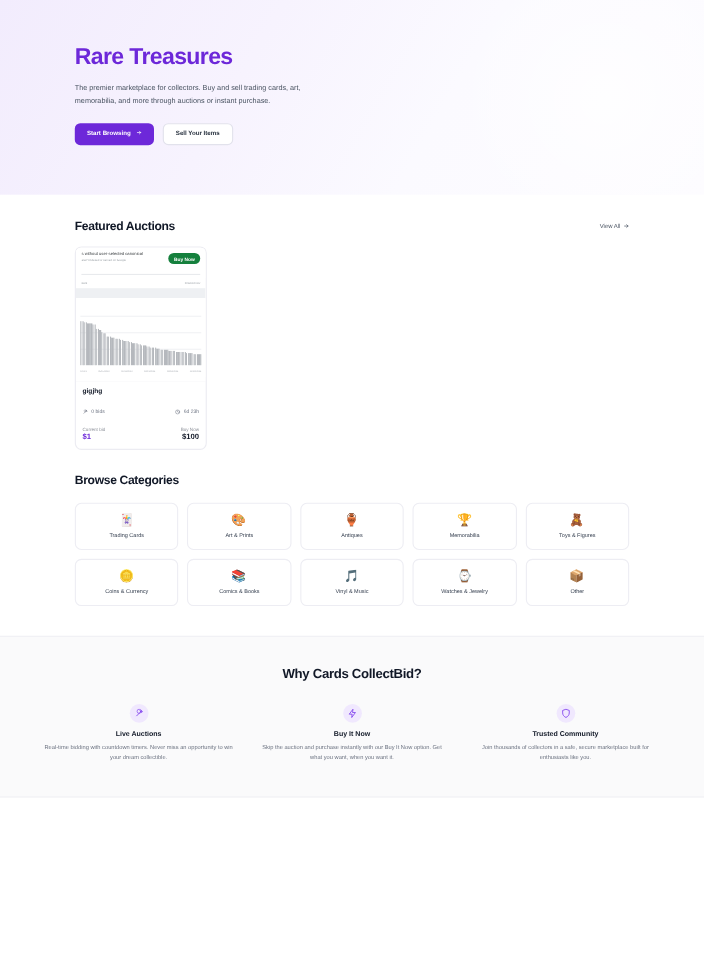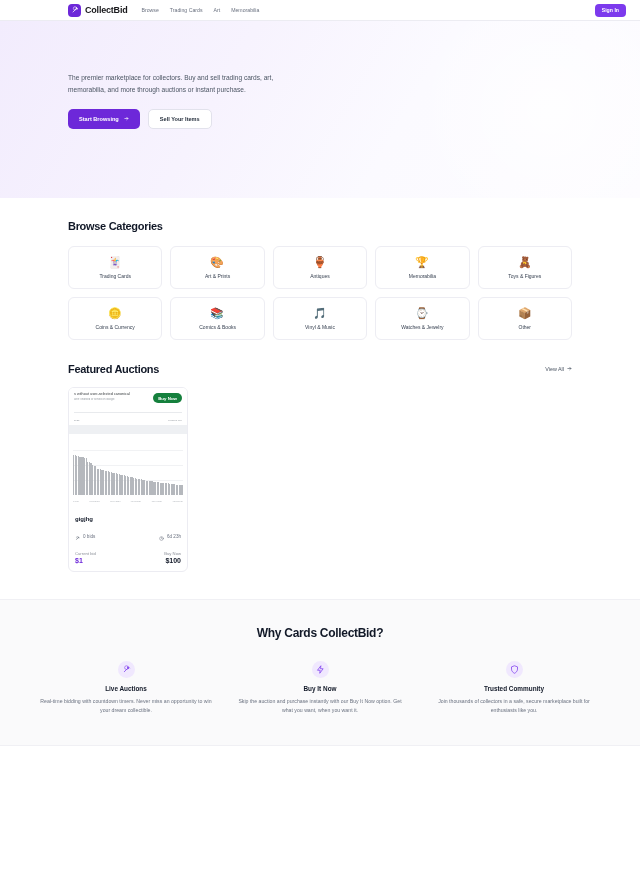--- a/index.html
+++ b/index.html
@@ -164,101 +164,36 @@
   .cta-sub { margin-top: 9px; font-size: 6px; line-height: 1.75; color: #e4d9fb; max-width: 250px; margin-left: auto; margin-right: auto; }
   .cta-btns { margin-top: 13px; display: flex; gap: 8px; justify-content: center; }
   .cta-b1 { background: #f8f7fb; color: #4c1d95; font-size: 5.4px; font-weight: bold; padding: 5.5px 12px; border-radius: 5px; border: none; }
   .cta-b2 { background: transparent; color: #fff; font-size: 5.4px; font-weight: bold; padding: 5.5px 12px; border-radius: 5px; border: 1px solid #a684ee; }
 </style>
 </head>
 <body>
 
 <div class="page">
 
-  <div class="header">
-    <div class="brand">
-      <span class="logo-badge">
-        <svg viewBox="0 0 24 24" fill="none" stroke="#ffffff" stroke-width="2.2" stroke-linecap="round">
-          <path d="M14 6 L18 10"></path>
-            <path d="M16 4 L20 8"></path>
-            <path d="M15.5 8.5 L6 18"></path>
-          <circle cx="12" cy="7" r="5" stroke-width="1.6"></circle>
-        </svg>
-      </span>
-      <span class="brand-name">CollectBid</span>
-    </div>
-    <div class="nav">
-      <a class="nav-link">Browse</a>
-      <a class="nav-link">Trading Cards</a>
-      <a class="nav-link">Art</a>
-      <a class="nav-link">Memorabilia</a>
-    </div>
-    <button class="signin-btn">Sign In</button>
-  </div>
 
   <div class="hero">
     <h1 class="hero-h1">
+      <span class="accent">Rare Treasures</span>
     </h1>
     <p class="hero-sub">The premier marketplace for collectors. Buy and sell trading cards, art, memorabilia, and more through auctions or instant purchase.</p>
     <div class="hero-btns">
       <button class="btn-primary">
         <span>Start Browsing</span>
         <span>
           <svg width="5" height="5" viewBox="0 0 24 24" fill="none" stroke="#fff" stroke-width="3" stroke-linecap="round" stroke-linejoin="round">
               <path d="M4 12h15M13 6l6 6-6 6"></path>
             </svg>
         </span>
       </button>
       <button class="btn-outline">Sell Your Items</button>
-    </div>
-  </div>
-
-  <div class="section" style="padding-top:22px;">
-    <div class="sec-title">Browse Categories</div>
-    <div class="cat-grid">
-      <div class="cat-card">
-        <span class="cat-emoji">🃏</span>
-        <span class="cat-label">Trading Cards</span>
-      </div>
-      <div class="cat-card">
-        <span class="cat-emoji">🎨</span>
-        <span class="cat-label">Art &amp; Prints</span>
-      </div>
-      <div class="cat-card">
-        <span class="cat-emoji">🏺</span>
-        <span class="cat-label">Antiques</span>
-      </div>
-      <div class="cat-card">
-        <span class="cat-emoji">🏆</span>
-        <span class="cat-label">Memorabilia</span>
-      </div>
-      <div class="cat-card">
-        <span class="cat-emoji">🧸</span>
-        <span class="cat-label">Toys &amp; Figures</span>
-      </div>
-      <div class="cat-card">
-        <span class="cat-emoji">🪙</span>
-        <span class="cat-label">Coins &amp; Currency</span>
-      </div>
-      <div class="cat-card">
-        <span class="cat-emoji">📚</span>
-        <span class="cat-label">Comics &amp; Books</span>
-      </div>
-      <div class="cat-card">
-        <span class="cat-emoji">🎵</span>
-        <span class="cat-label">Vinyl &amp; Music</span>
-      </div>
-      <div class="cat-card">
-        <span class="cat-emoji">⌚</span>
-        <span class="cat-label">Watches &amp; Jewelry</span>
-      </div>
-      <div class="cat-card">
-        <span class="cat-emoji">📦</span>
-        <span class="cat-label">Other</span>
-      </div>
     </div>
   </div>
 
   <div class="section" style="padding-top:23px;">
     <div class="feat-head">
       <div class="sec-title">Featured Auctions</div>
       <a class="viewall">
         <span>View All</span>
         <span>
           <svg width="5" height="5" viewBox="0 0 24 24" fill="none" stroke="#4b5563" stroke-width="3" stroke-linecap="round" stroke-linejoin="round">
@@ -399,20 +334,66 @@
           </div>
           <div>
             <div class="lbl" style="text-align:right;">Buy Now</div>
             <div class="buy-price">$100</div>
           </div>
         </div>
       </div>
     </div>
   </div>
 
+  <div class="section" style="padding-top:22px;">
+    <div class="sec-title">Browse Categories</div>
+    <div class="cat-grid">
+      <div class="cat-card">
+        <span class="cat-emoji">🃏</span>
+        <span class="cat-label">Trading Cards</span>
+      </div>
+      <div class="cat-card">
+        <span class="cat-emoji">🎨</span>
+        <span class="cat-label">Art &amp; Prints</span>
+      </div>
+      <div class="cat-card">
+        <span class="cat-emoji">🏺</span>
+        <span class="cat-label">Antiques</span>
+      </div>
+      <div class="cat-card">
+        <span class="cat-emoji">🏆</span>
+        <span class="cat-label">Memorabilia</span>
+      </div>
+      <div class="cat-card">
+        <span class="cat-emoji">🧸</span>
+        <span class="cat-label">Toys &amp; Figures</span>
+      </div>
+      <div class="cat-card">
+        <span class="cat-emoji">🪙</span>
+        <span class="cat-label">Coins &amp; Currency</span>
+      </div>
+      <div class="cat-card">
+        <span class="cat-emoji">📚</span>
+        <span class="cat-label">Comics &amp; Books</span>
+      </div>
+      <div class="cat-card">
+        <span class="cat-emoji">🎵</span>
+        <span class="cat-label">Vinyl &amp; Music</span>
+      </div>
+      <div class="cat-card">
+        <span class="cat-emoji">⌚</span>
+        <span class="cat-label">Watches &amp; Jewelry</span>
+      </div>
+      <div class="cat-card">
+        <span class="cat-emoji">📦</span>
+        <span class="cat-label">Other</span>
+      </div>
+    </div>
+  </div>
+
   <div class="why">
     <div class="why-title">Why Cards CollectBid?</div>
     <div class="why-grid">
       <div class="why-item">
         <div class="why-icon">
           <svg viewBox="0 0 24 24" fill="none" stroke="#7c3aed" stroke-width="2" stroke-linecap="round">
               <path d="M14 6l4 4M16 4l4 4M15.5 8.5L6 18"></path>
               <circle cx="12" cy="7" r="5" stroke-width="1.5"></circle>
             </svg>
         </div>

